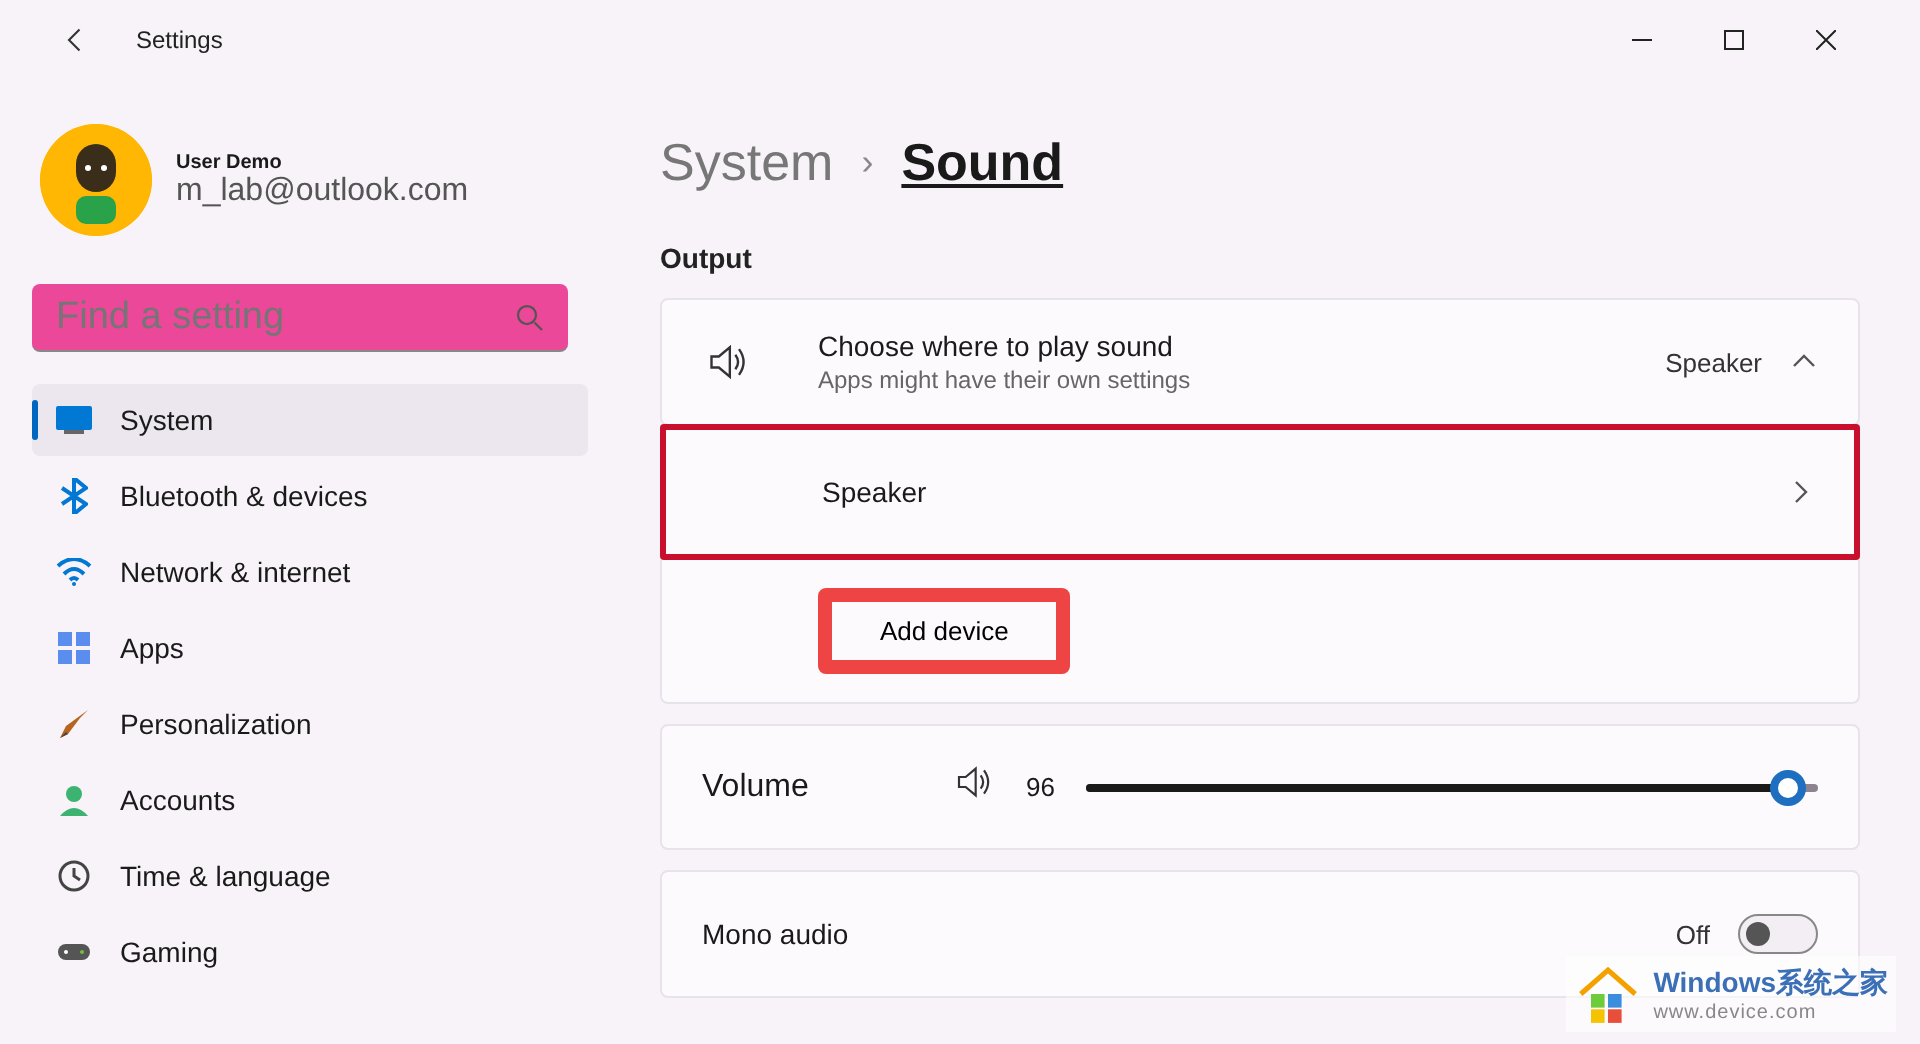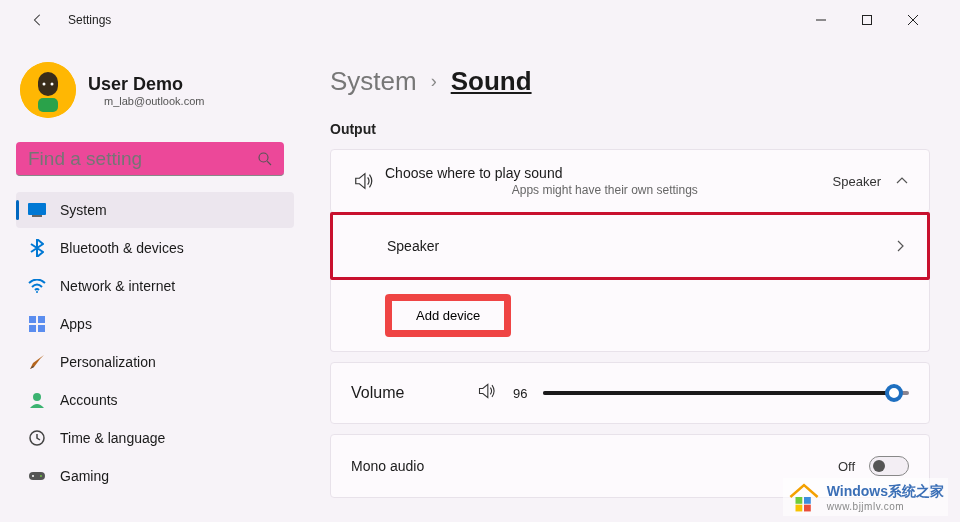--- a/index.html
+++ b/index.html
@@ -12,44 +12,44 @@
 .titlebar .spacer { flex: 1; }
 .titlebar .tbtn { width: 46px; height: 32px; display:flex; align-items:center; justify-content:center; cursor:pointer; }
 .titlebar .tbtn svg { width:10px; height:10px; stroke:#222; fill:none; stroke-width:1;}
 .layout { display:flex; height: calc(100% - 40px); }
 
 
 .sidebar { width: 300px; padding: 10px 0 0 16px; display:flex; flex-direction:column; gap:4px; }
 .user { display:flex; align-items:center; gap:12px; padding: 12px 4px 20px 4px;}
 .avatar { width:56px; height:56px; border-radius:50%; background:#ffb703 center/cover no-repeat; display:flex; align-items:flex-end; justify-content:center; overflow:hidden;}
 .avatar svg { width:100%; height:100%; }
-.user .name { font-weight:600; font-size:18px; }
-.user .email { font-size:11px; color:#555;margin-left:16px; }
+.user .name { font-weight:600; font-size:10px; }
+.user .email { font-size:16px; color:#555; }
 .search-wrap { position:relative; margin-right:16px; margin-bottom:12px;}
 .search { width:100%; height:34px; border:none; border-bottom:1px solid #888; border-radius:4px; background:#ec4899; padding:0 34px 0 12px; font-size:19px; outline:none;}
 .search-icon { position:absolute; right:10px; top:8px; width:18px; height:18px; color:#555;}
 .nav { display:flex; flex-direction:column; gap:2px; overflow-y:auto; padding-right:6px;}
 .nav-item { display:flex; align-items:center; gap:14px; padding:9px 12px; border-radius:4px; cursor:pointer; font-size:14px; position:relative;}
 .nav-item.selected { background:#ece6ee; }
 .nav-item.selected::before { content:""; position:absolute; left:0; top:8px; bottom:8px; width:3px; background:#0067c0; border-radius:2px;}
 .nav-icon { width:18px; height:18px; display:flex; align-items:center; justify-content:center; }
 
 
 .main { flex:1; padding: 26px 30px 0 30px; overflow-y:auto; }
 .breadcrumb { display:flex; align-items:center; gap:14px; font-size:26px; margin-bottom:24px;}
 .breadcrumb .parent { color:#777; font-weight:400;}
 .breadcrumb .chev { color:#888; font-size:18px;}
 .breadcrumb .current { font-weight:600;text-decoration:underline; }
 .section-head { font-size:14px; font-weight:600; margin: 4px 0 12px 0; color:#222;}
 .card { background:#fdfafd; border:1px solid #e8e2ea; border-radius:4px; padding:0;}
-.row { display:flex; align-items:center; padding:14px 20px; gap:8px; min-height:62px; }
+.row { display:flex; align-items:center; padding:14px 20px; gap:32px; min-height:62px; }
 .row .ricn { width:26px; display:flex; justify-content:center; color:#444;}
 .row .texts { flex:1; display:flex; flex-direction:column; gap:2px;}
 .row .rtitle { font-size:14px; }
-.row .rsub { font-size:12px; color:#666;text-align:center; }
+.row .rsub { font-size:12px; color:#666; }
 .row .right { display:flex; align-items:center; gap:14px; font-size:13px; color:#333;}
 .chev-icon { width:14px; height:14px; stroke:#555; fill:none; stroke-width:1.2;}
 .highlight { border:3px solid #c8102e; border-radius:2px; margin-top:-1px;}
 .highlight .row { background:#fdfafd; }
 .btn { border:7px solid #ef4444; background:#fdfafd; border-radius:4px; padding:7px 24px; font-size:13px; cursor:pointer;}
 .volume-row { display:flex; align-items:center; gap:16px; padding:18px 20px;}
 .vol-slider { flex:1; display:flex; align-items:center; gap:8px;}
 .slider-track { position:relative; flex:1; height:4px; background:#8b8490; border-radius:2px;}
 .slider-fill { position:absolute; left:0; top:0; bottom:0; width:96%; background:#1a1a1a; border-radius:2px;}
 .slider-thumb { position:absolute; left:96%; top:50%; width:18px; height:18px; transform:translate(-50%,-50%); border-radius:50%; background:#fff; border:4px solid #1e6fc0;}
@@ -285,15 +285,15 @@
 <div class="wm">
   <svg class="wm-icon" viewBox="0 0 40 40">
       <path d="M4 20 L20 6 L36 20" fill="none" stroke="#f4a100" stroke-width="3"></path>
       <rect x="10" y="20" width="8" height="8" fill="#6ecb3c"></rect>
       <rect x="20" y="20" width="8" height="8" fill="#3b8ede"></rect>
       <rect x="10" y="29" width="8" height="8" fill="#f6c300"></rect>
       <rect x="20" y="29" width="8" height="8" fill="#e94e3b"></rect>
     </svg>
   <div>
     <span>Windows</span><span style="font-weight:600;">系统之家</span>
-    <span class="sub">www.bjjmlv.com</span>
+    <span class="sub">www.device.com</span>
   </div>
 </div>
 
 </body></html>

